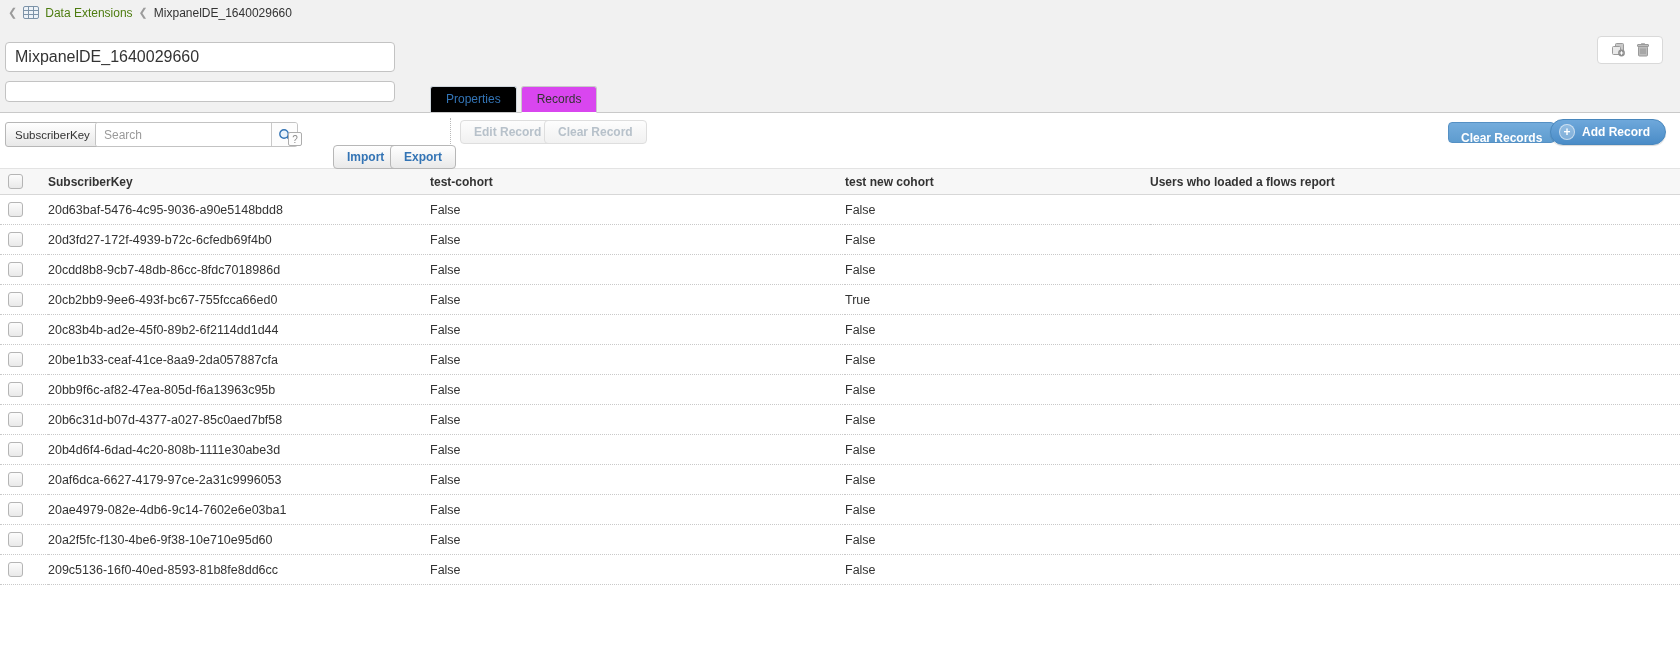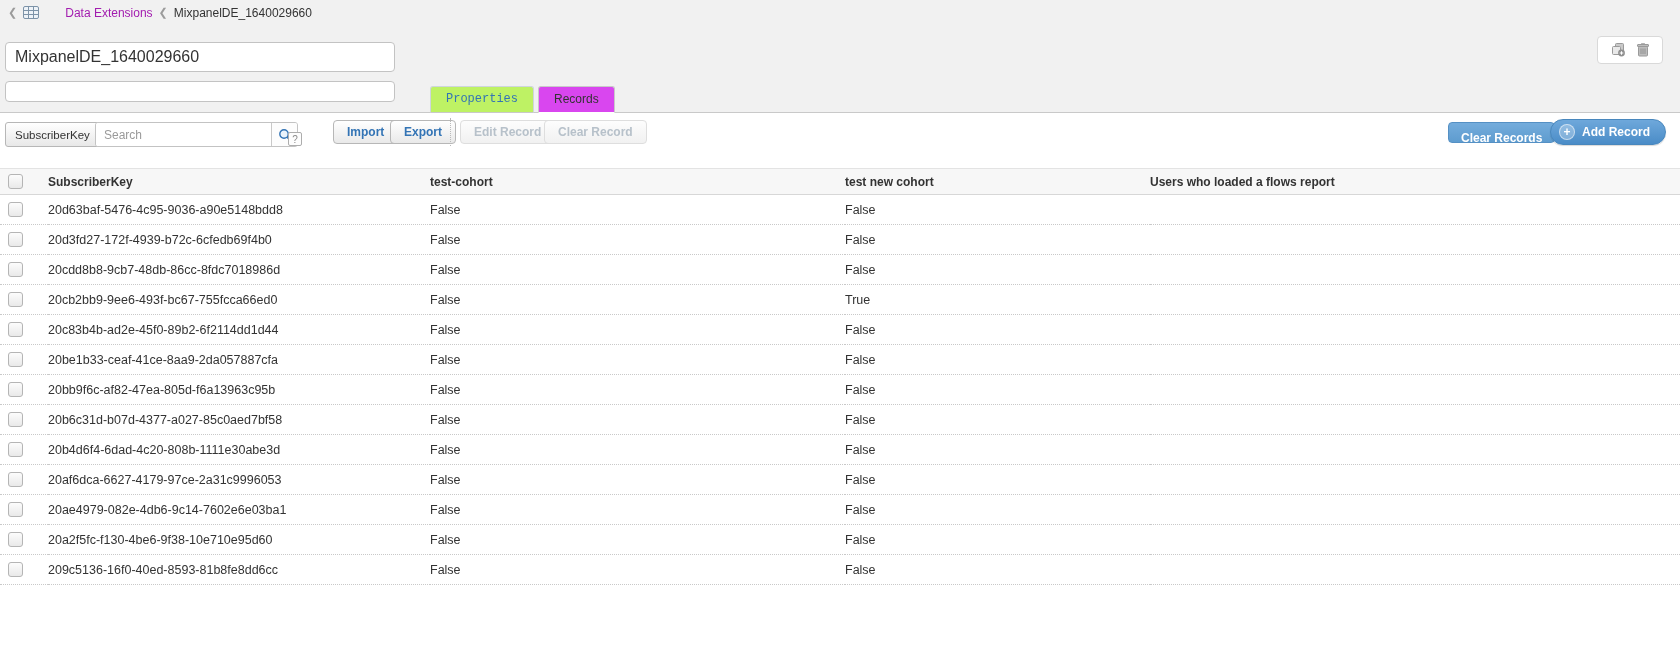--- a/index.html
+++ b/index.html
@@ -14,21 +14,21 @@
   .top-band {
     position:relative; height:113px;
     background:#f1f1f1;
     border-bottom:1px solid #c9c9c9;
   }
   .breadcrumb {
     display:flex; align-items:center; gap:6px;
     padding:5px 0 0 8px; font-size:12px; height:20px;
   }
   .crumb-chevron { color:#9b9b9b; font-size:11px; line-height:1; }
-  .crumb-link { color:#a21caf; text-decoration:none; cursor:pointer;margin-left:20px; }
+  .crumb-link { color:#4d7c0f; text-decoration:none; cursor:pointer; }
   .crumb-current { color:#333; }
 
   .name-input {
     position:absolute; left:5px; top:42px; width:390px; height:30px;
     border:1px solid #c3c3c3; border-radius:4px; background:#fff;
     font-family:"Liberation Sans",sans-serif; font-size:16px; color:#333; padding:0 9px;
   }
   .desc-input {
     position:absolute; left:5px; top:81px; width:390px; height:21px;
     border:1px solid #c3c3c3; border-radius:4px; background:#fff;
@@ -39,21 +39,21 @@
     background:#fff; border:1px solid #d9d9d9; border-radius:4px;
     display:flex; align-items:center; justify-content:center; gap:11px;
   }
   .icon-btn { display:flex; align-items:center; cursor:pointer; }
 
   .tabs { position:absolute; left:430px; bottom:-1px; display:flex; gap:4px; align-items:flex-end; }
   .tab {
     font-size:12px; padding:6px 15px 6px 15px; cursor:pointer;
     border:1px solid #cfd6dc; border-radius:3px 3px 0 0; line-height:13px;
   }
-  .tab.inactive { background:#bef264; color:#3374b5; border-bottom:1px solid #c9c9c9;font-family:Liberation Mono, monospace; }
+  .tab.inactive { background:#000000; color:#3374b5; border-bottom:1px solid #c9c9c9; }
   .tab.active  { background:#d946ef; color:#333; border-color:#c9c9c9; border-bottom:1px solid #fff; }
 
   
   .toolbar { position:relative; height:55px; background:#fff; }
   .field-select {
     position:absolute; left:5px; top:9px; height:25px;
     display:flex; align-items:center; gap:7px; padding:0 8px 0 9px;
     background:linear-gradient(#ffffff,#e8e8e8);
     border:1px solid #b7b7b7; border-radius:3px;
     font-size:11.5px; color:#333; cursor:pointer;
@@ -76,21 +76,21 @@
   .help-box {
     position:absolute; left:288px; top:19px; width:14px; height:14px;
     border:1px solid #adadad; border-radius:2px; background:#fdfdfd;
     color:#8a8a8a; font-size:10px; text-align:center; line-height:13px; cursor:pointer;
   }
   .btn {
     position:absolute; top:7px; height:24px; border-radius:4px;
     font-family:"Liberation Sans",sans-serif; font-size:12px; font-weight:bold;
     padding:0 13px; cursor:pointer;
   }
-  .btn-light { background:linear-gradient(#ffffff,#e9e9e9); border:1px solid #b7b7b7; color:#3374b5; }
+  .btn-light { background:linear-gradient(#ffffff,#e9e9e9); border:1px solid #b7b7b7; color:#3374b5;margin-top:25px; }
   .btn-disabled {
     background:linear-gradient(#fdfdfd,#f1f1f1); border:1px solid #dedede;
     color:#b7c1ca; cursor:default; font-weight:bold;
   }
   .v-divider { position:absolute; left:450px; top:5px; height:28px; border-left:1px dotted #b9b9b9; }
 
   .clear-records-btn {
     position:absolute; left:1448px; top:9px; height:21px; padding:8px 12px;
     background:linear-gradient(#74acdc,#5e9ccf); border:1px solid #5590c4;
     border-radius:4px; color:#fff; font-size:12px; font-weight:bold; cursor:pointer;

